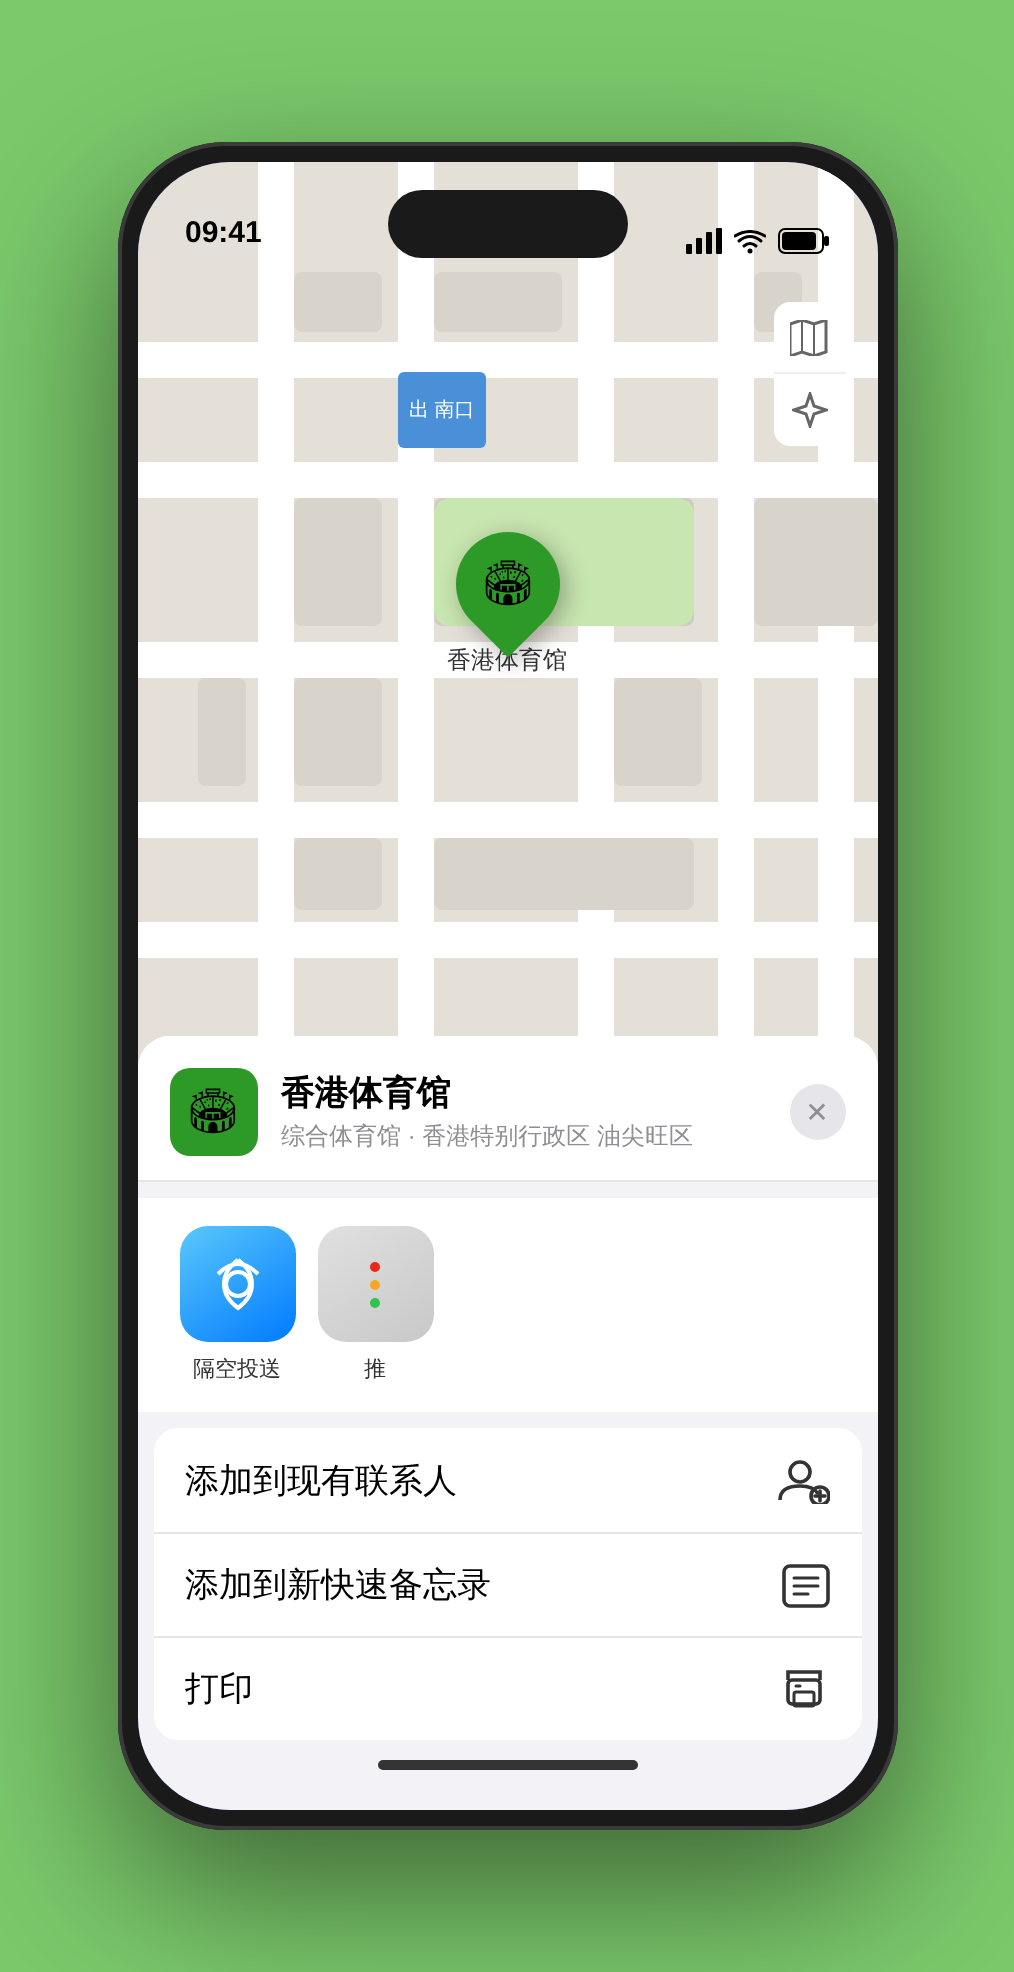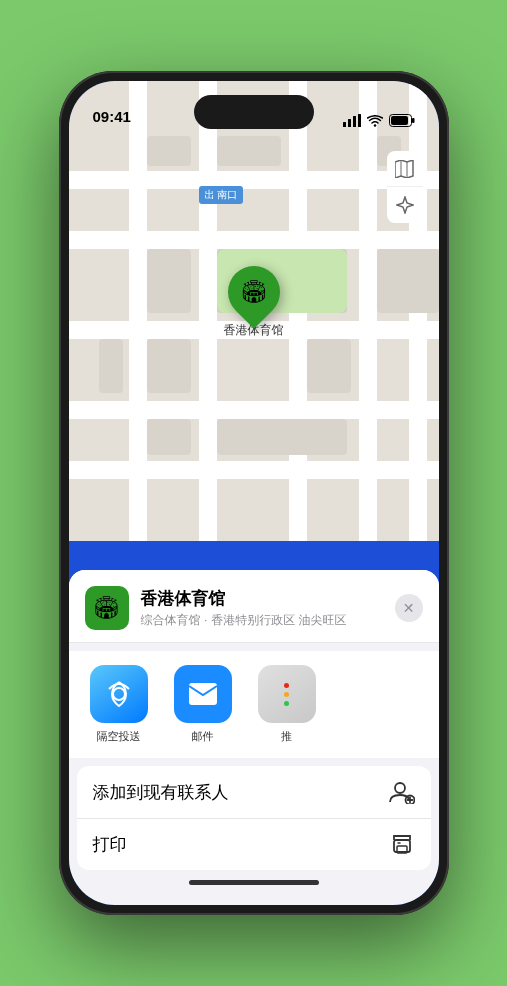--- a/index.html
+++ b/index.html
@@ -153,21 +153,21 @@
       white-space: nowrap;
     }
     
     .map-exit-label {
       position: absolute;
       top: 105px;
       left: 130px;
       background: #4a90d9;
       color: white;
       font-size: 10px;
-      padding: 2px 6px;
+      padding: 12px 6px;
       border-radius: 3px;
       font-weight: 500;
     }
     
     .bottom-sheet {
       position: absolute;
       bottom: 0; left: 0; right: 0;
       background: #f2f2f7;
       border-radius: 16px 16px 0 0;
       z-index: 20;
@@ -217,21 +217,21 @@
       cursor: pointer;
       flex-shrink: 0;
     }
     
     .share-row {
       display: flex;
       align-items: center;
       padding: 14px 16px;
       background: white;
       margin-top: 8px;
-      gap: 16px;
+      gap: 1px;
       overflow: hidden;
     }
     .share-item {
       display: flex;
       flex-direction: column;
       align-items: center;
       gap: 6px;
       min-width: 68px;
     }
     .share-icon {
@@ -417,29 +417,20 @@
               <circle cx="15" cy="15" r="6" fill="none" stroke="white" stroke-width="2"></circle>
               <path d="M15 3 Q22 8 22 15 Q22 22 15 27 Q8 22 8 15 Q8 8 15 3" fill="none" stroke="white" stroke-width="2"></path>
               <path d="M5 10 Q10 5 15 5" fill="none" stroke="white" stroke-width="2"></path>
               <path d="M25 10 Q20 5 15 5" fill="none" stroke="white" stroke-width="2"></path>
             </svg>
           </div>
           <span class="share-label">隔空投送</span>
         </div>
 
 
-        <div class="share-item">
-          <div class="share-icon mail">
-            <svg width="32" height="26" viewBox="0 0 32 26">
-              <rect x="2" y="2" width="28" height="22" rx="3" fill="white"></rect>
-              <path d="M2 5 L16 14 L30 5" stroke="#1a8cff" stroke-width="2" fill="none"></path>
-            </svg>
-          </div>
-          <span class="share-label">邮件</span>
-        </div>
 
 
         <div class="share-item">
           <div class="share-icon more-dots">
             <div style="display:flex;flex-direction:column;gap:4px;align-items:center;">
               <div class="dot" style="background:#e8291a;"></div>
               <div class="dot" style="background:#f5a623;"></div>
               <div class="dot" style="background:#2dc54c;"></div>
             </div>
           </div>
@@ -457,20 +448,31 @@
             <svg width="26" height="24" viewBox="0 0 26 24">
               <circle cx="11" cy="8" r="5" fill="none" stroke="#333" stroke-width="1.8"></circle>
               <path d="M1 22 Q1 15 11 15 Q18 15 20 19" fill="none" stroke="#333" stroke-width="1.8"></path>
               <circle cx="21" cy="20" r="4.5" fill="none" stroke="#333" stroke-width="1.8"></circle>
               <line x1="21" y1="17.5" x2="21" y2="22.5" stroke="#333" stroke-width="1.8" stroke-linecap="round"></line>
               <line x1="18.5" y1="20" x2="23.5" y2="20" stroke="#333" stroke-width="1.8" stroke-linecap="round"></line>
             </svg>
           </span>
         </div>
 
+        <div class="action-item">
+          <span class="action-label">添加到新快速备忘录</span>
+          <span class="action-icon">
+            <svg width="24" height="22" viewBox="0 0 24 22">
+              <rect x="1" y="1" width="22" height="20" rx="3" fill="none" stroke="#333" stroke-width="1.8"></rect>
+              <line x1="6" y1="7" x2="18" y2="7" stroke="#333" stroke-width="1.5" stroke-linecap="round"></line>
+              <line x1="6" y1="11" x2="18" y2="11" stroke="#333" stroke-width="1.5" stroke-linecap="round"></line>
+              <line x1="6" y1="15" x2="13" y2="15" stroke="#333" stroke-width="1.5" stroke-linecap="round"></line>
+            </svg>
+          </span>
+        </div>
 
         <div class="action-item" style="border-bottom:none;align-items:center;">
           <span class="action-label">打印</span>
           <span class="action-icon">
             <svg width="26" height="22" viewBox="0 0 26 22">
               <rect x="5" y="6" width="16" height="12" rx="2" fill="none" stroke="#333" stroke-width="1.8"></rect>
               <path d="M5 6 L5 2 L21 2 L21 6" fill="none" stroke="#333" stroke-width="1.8"></path>
               <rect x="8" y="12" width="10" height="7" rx="1" fill="none" stroke="#333" stroke-width="1.5"></rect>
               <line x1="9" y1="9" x2="11" y2="9" stroke="#333" stroke-width="1.5" stroke-linecap="round"></line>
             </svg>

